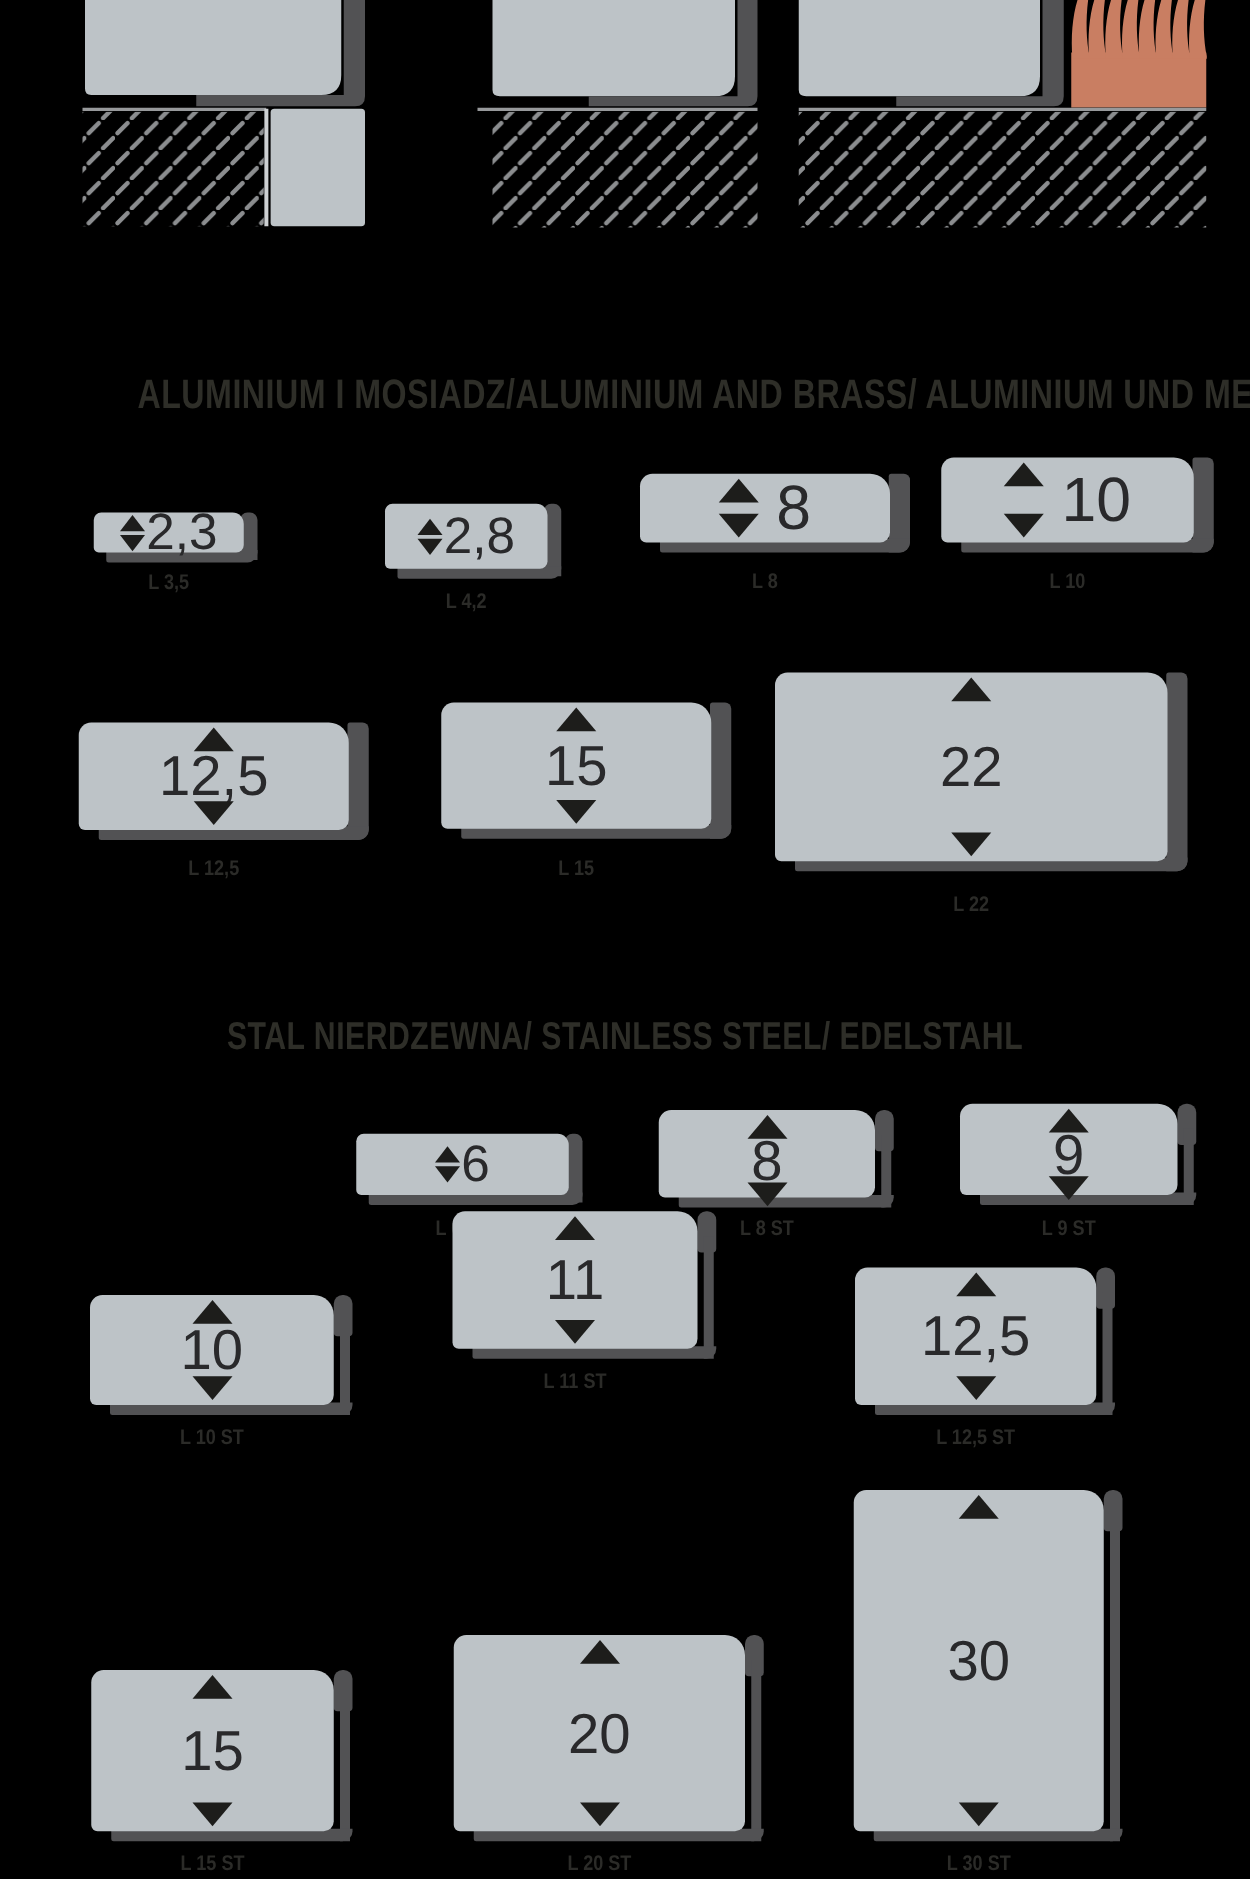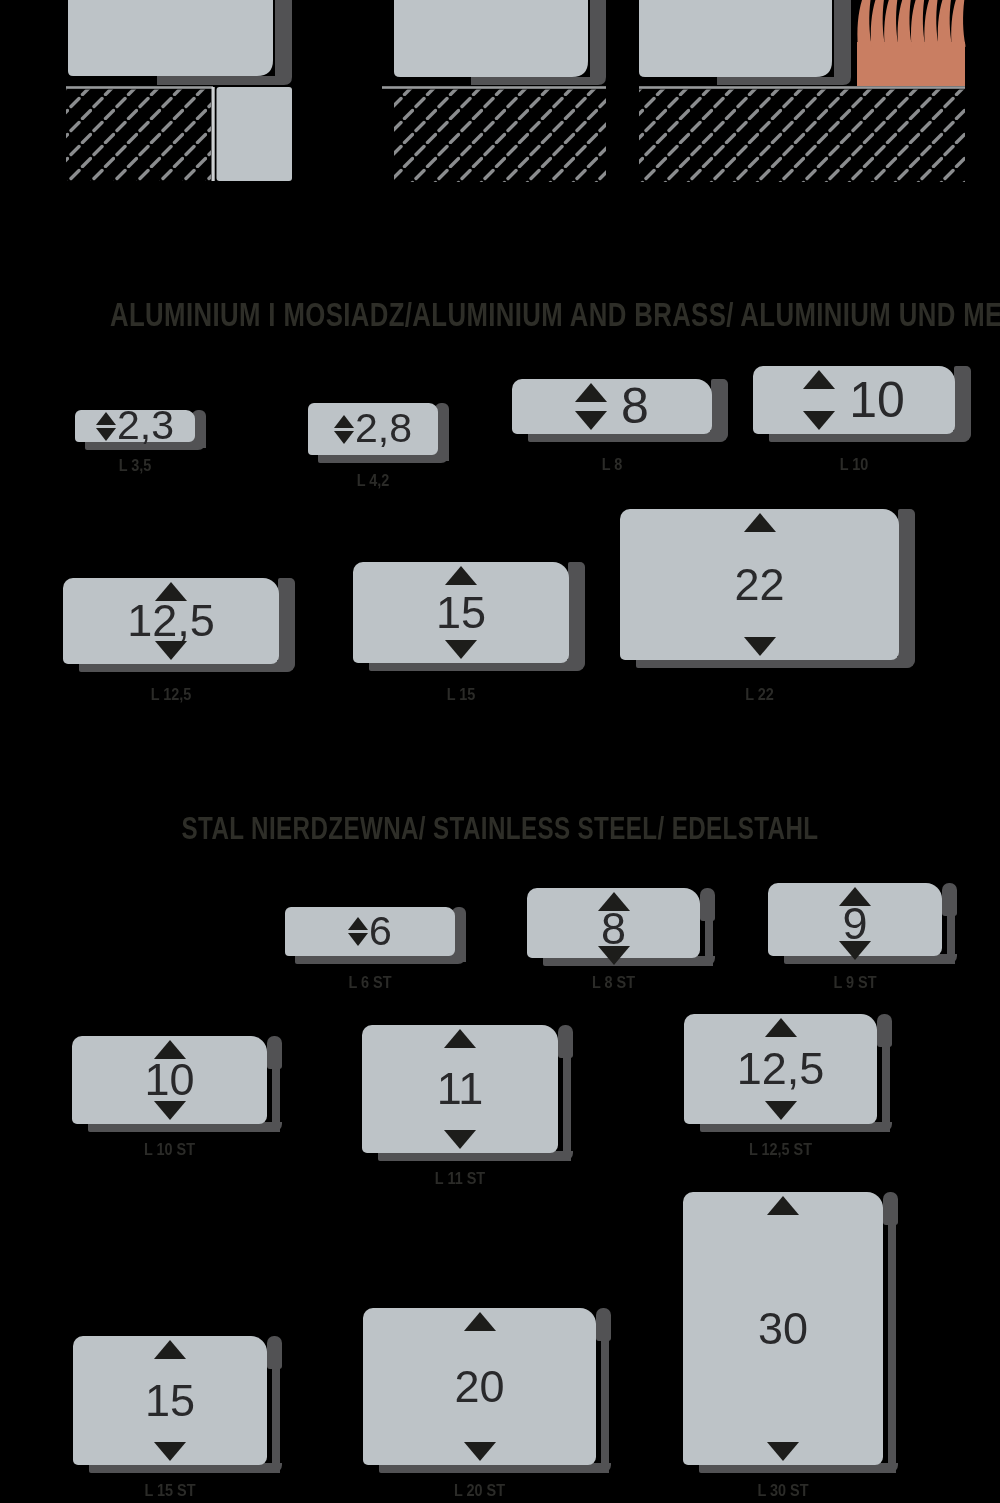--- a/index.html
+++ b/index.html
@@ -184,21 +184,21 @@
     <div class="sh sh-v"></div>
     <div class="sh sh-h"></div>
     <div class="body">
       <span class="arr up"></span>
       <span class="num">15</span>
       <span class="arr dn"></span>
     </div>
     <div class="label">L 15</div>
   </div>
 
-  <div class="card stack bar" style="left:620px;top:509px;width:279px;height:151px;--lt:25px">
+  <div class="card stack bar" style="left:620px;top:538px;width:314px;height:151px;--lt:25px">
 
     <div class="sh sh-v"></div>
     <div class="sh sh-h"></div>
     <div class="body">
       <span class="arr up"></span>
       <span class="num">22</span>
       <span class="arr dn"></span>
     </div>
     <div class="label">L 22</div>
   </div>
@@ -249,21 +249,21 @@
     <div class="sh sh-v"></div>
     <div class="sh sh-h"></div>
     <div class="body">
       <span class="arr up"></span>
       <span class="num">10</span>
       <span class="arr dn"></span>
     </div>
     <div class="label">L 10 ST</div>
   </div>
 
-  <div class="card stack knob" style="left:362px;top:1025px;width:196px;height:128px;--lt:16px">
+  <div class="card stack knob" style="left:362px;top:969px;width:196px;height:110px;--lt:16px">
     <div class="sh sh-k"></div>
     <div class="sh sh-v"></div>
     <div class="sh sh-h"></div>
     <div class="body">
       <span class="arr up"></span>
       <span class="num">11</span>
       <span class="arr dn"></span>
     </div>
     <div class="label">L 11 ST</div>
   </div>

